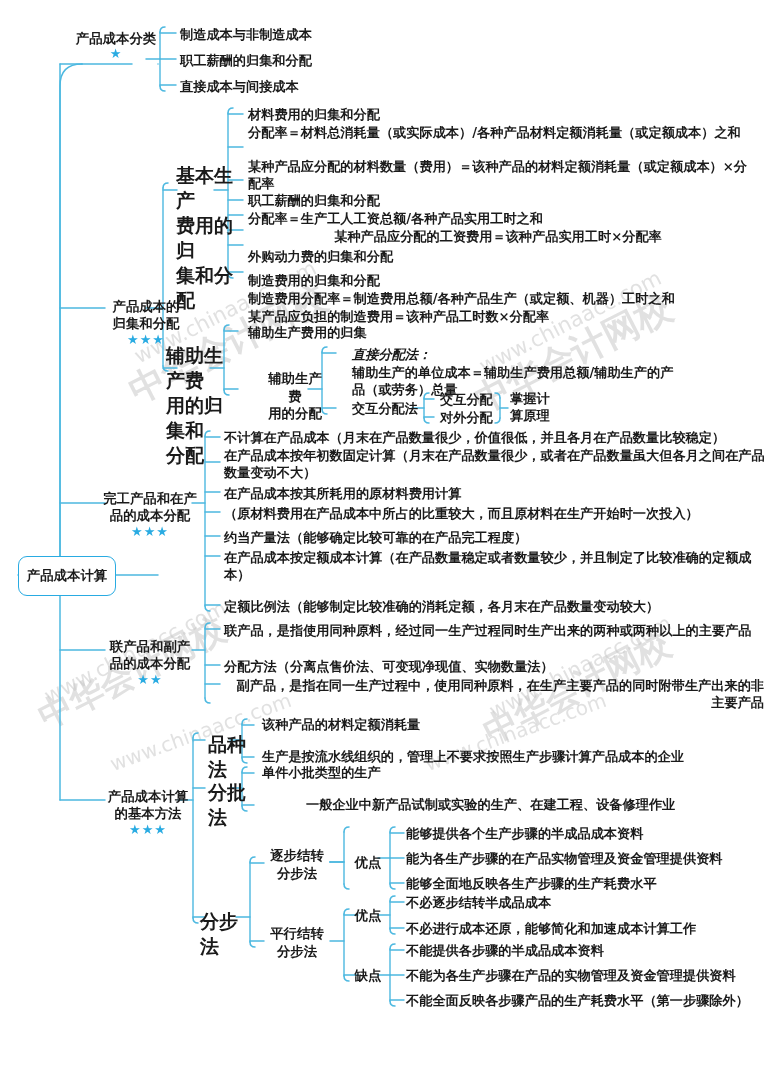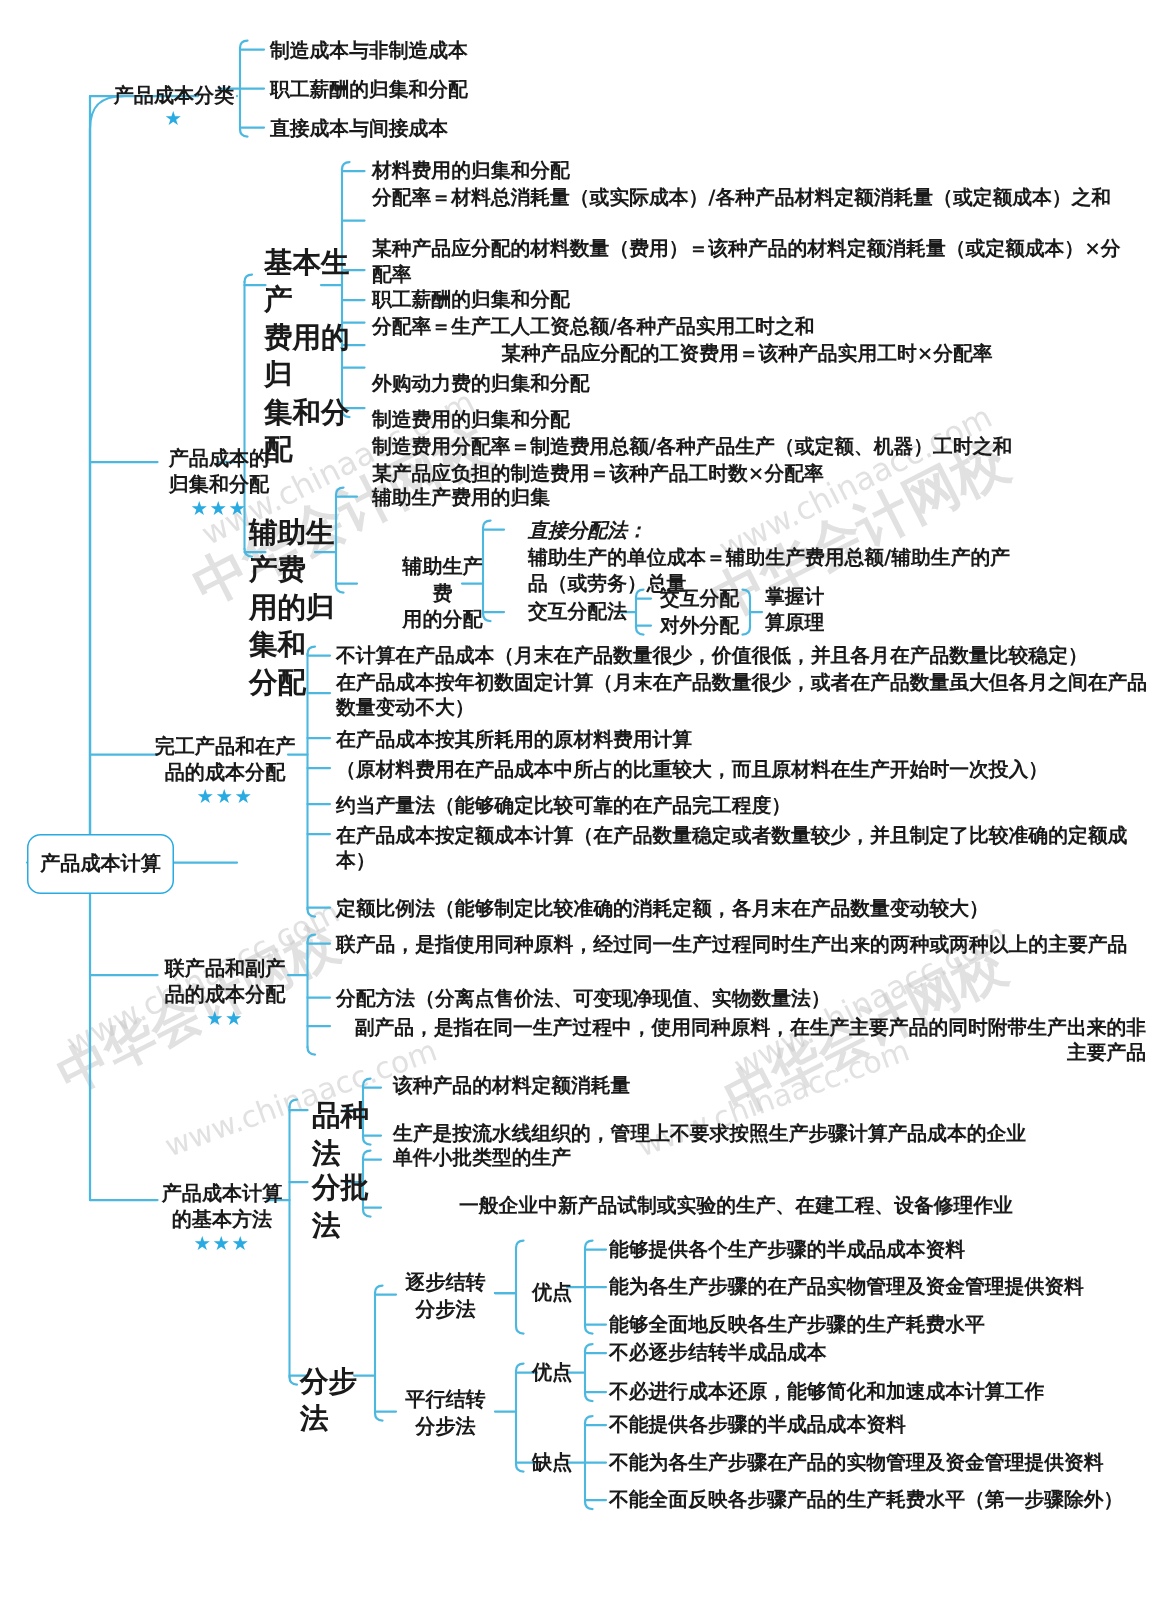--- a/index.html
+++ b/index.html
@@ -195,21 +195,21 @@
       <path d="M390,949 q0,-5 5,-5 M390,1001 q0,5 5,5"></path>
       <path d="M390,975 h-12"></path>
       <path d="M390,950 h14 M390,975 h14 M390,1000 h14"></path>
     </g>
   </svg>
 
   <div id="root-node">
     <span>产品成本计算</span>
   </div>
 
-  <div class="node lvl1" style="left:70px;top:38px;width:92px;">
+  <div class="node lvl1" style="left:70px;top:12px;width:92px;">
     <span>产品成本分类</span>
     <div class="stars">★</div>
   </div>
   <div class="node leaf" style="left:180px;top:26px;width:230px;">制造成本与非制造成本</div>
   <div class="node leaf" style="left:180px;top:52px;width:230px;">职工薪酬的归集和分配</div>
   <div class="node leaf" style="left:180px;top:78px;width:230px;">直接成本与间接成本</div>
 
   <div class="node lvl1" style="left:98px;top:280px;width:96px;">
     <span>产品成本的
 归集和分配</span>

